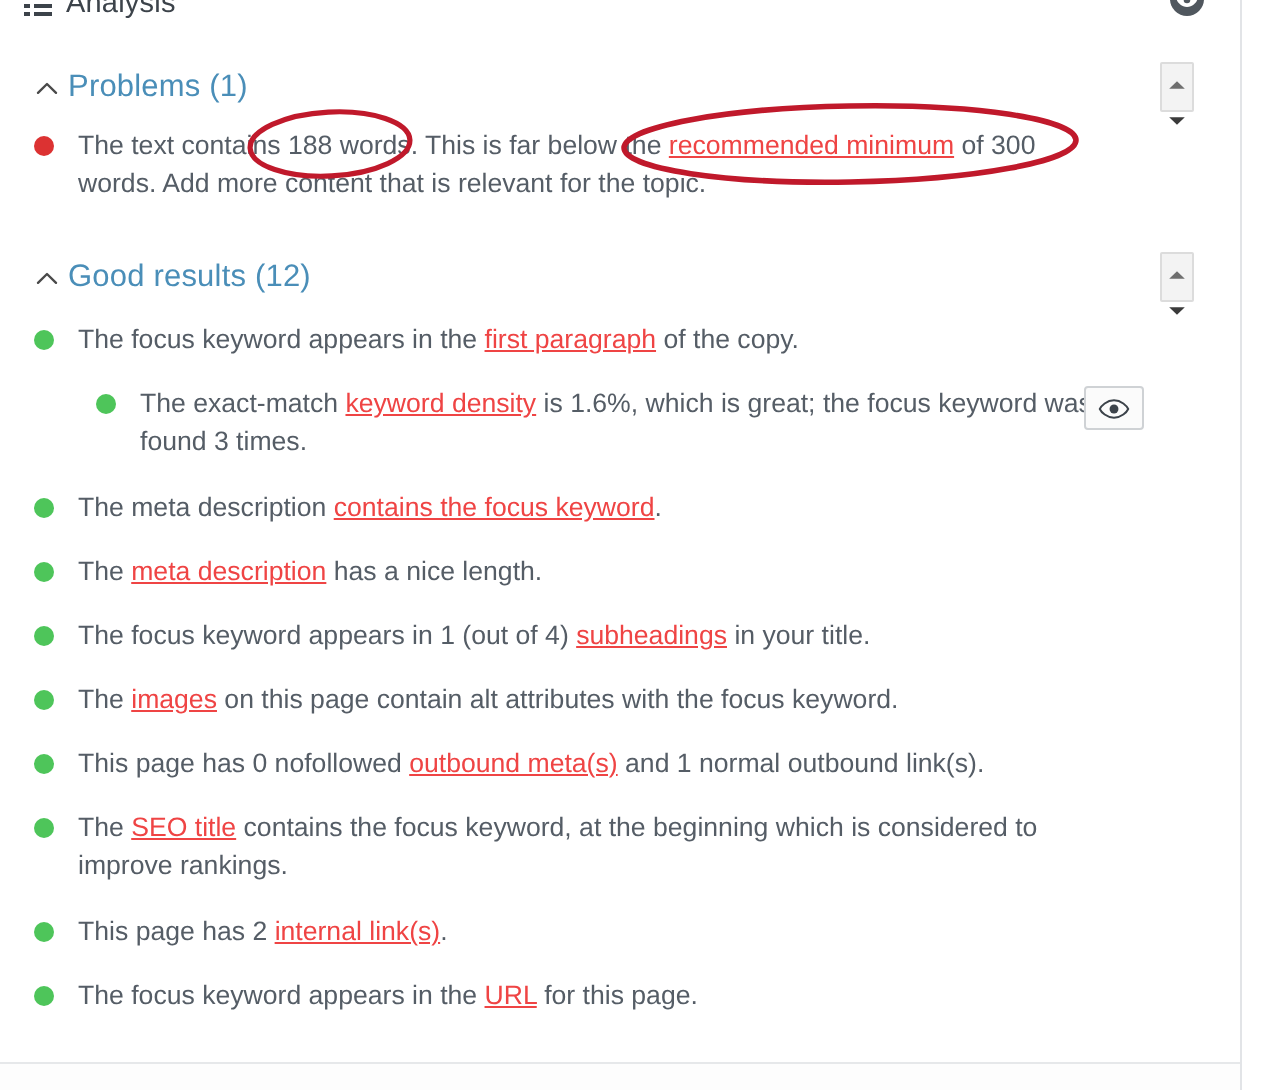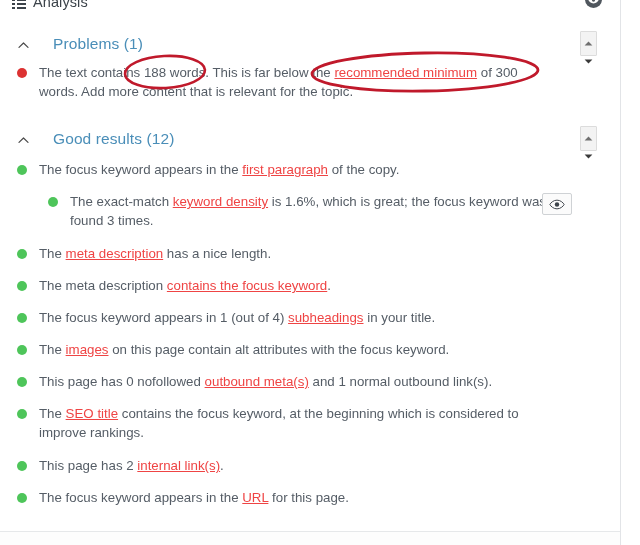--- a/index.html
+++ b/index.html
@@ -97,21 +97,21 @@
     background: #fff;
   }
 
   
   .section {
     position: relative;
   }
   .section-head {
     display: flex;
     align-items: center;
-    gap: 23px;
+    gap: 4px;
     padding-left: 17px;
     height: 26px;
   }
   .chevron {
     width: 13px;
     height: 13px;
     display: block;
     flex: none;
   }
   .section-title {
@@ -318,28 +318,28 @@
             <svg viewBox="0 0 18 12" width="16" height="11" aria-hidden="true">
               <path d="M9 1.1C4.9 1.1 1.8 4.2 1 6c0.8 1.8 3.9 4.9 8 4.9S16.2 7.8 17 6C16.2 4.2 13.1 1.1 9 1.1z" fill="none" stroke="#3c434a" stroke-width="1.1"></path>
               <circle cx="9" cy="6" r="2.5" fill="#3c434a"></circle>
             </svg>
           </span>
         </li>
 
         <li class="result">
           <span class="bullet good"></span>
           <span class="result-text">
+            <span>The meta description </span><a class="lnk" href="#">contains the focus keyword</a><span>.</span>
+          </span>
+        </li>
+
+        <li class="result">
+          <span class="bullet good"></span>
+          <span class="result-text">
             <span>The </span><a class="lnk" href="#">meta description</a><span> has a nice length.</span>
-          </span>
-        </li>
-
-        <li class="result">
-          <span class="bullet good"></span>
-          <span class="result-text">
-            <span>The meta description </span><a class="lnk" href="#">contains the focus keyword</a><span>.</span>
           </span>
         </li>
 
         <li class="result">
           <span class="bullet good"></span>
           <span class="result-text">
             <span>The focus keyword appears in 1 (out of 4) </span><a class="lnk" href="#">subheadings</a><span> in your title.</span>
           </span>
         </li>
 

